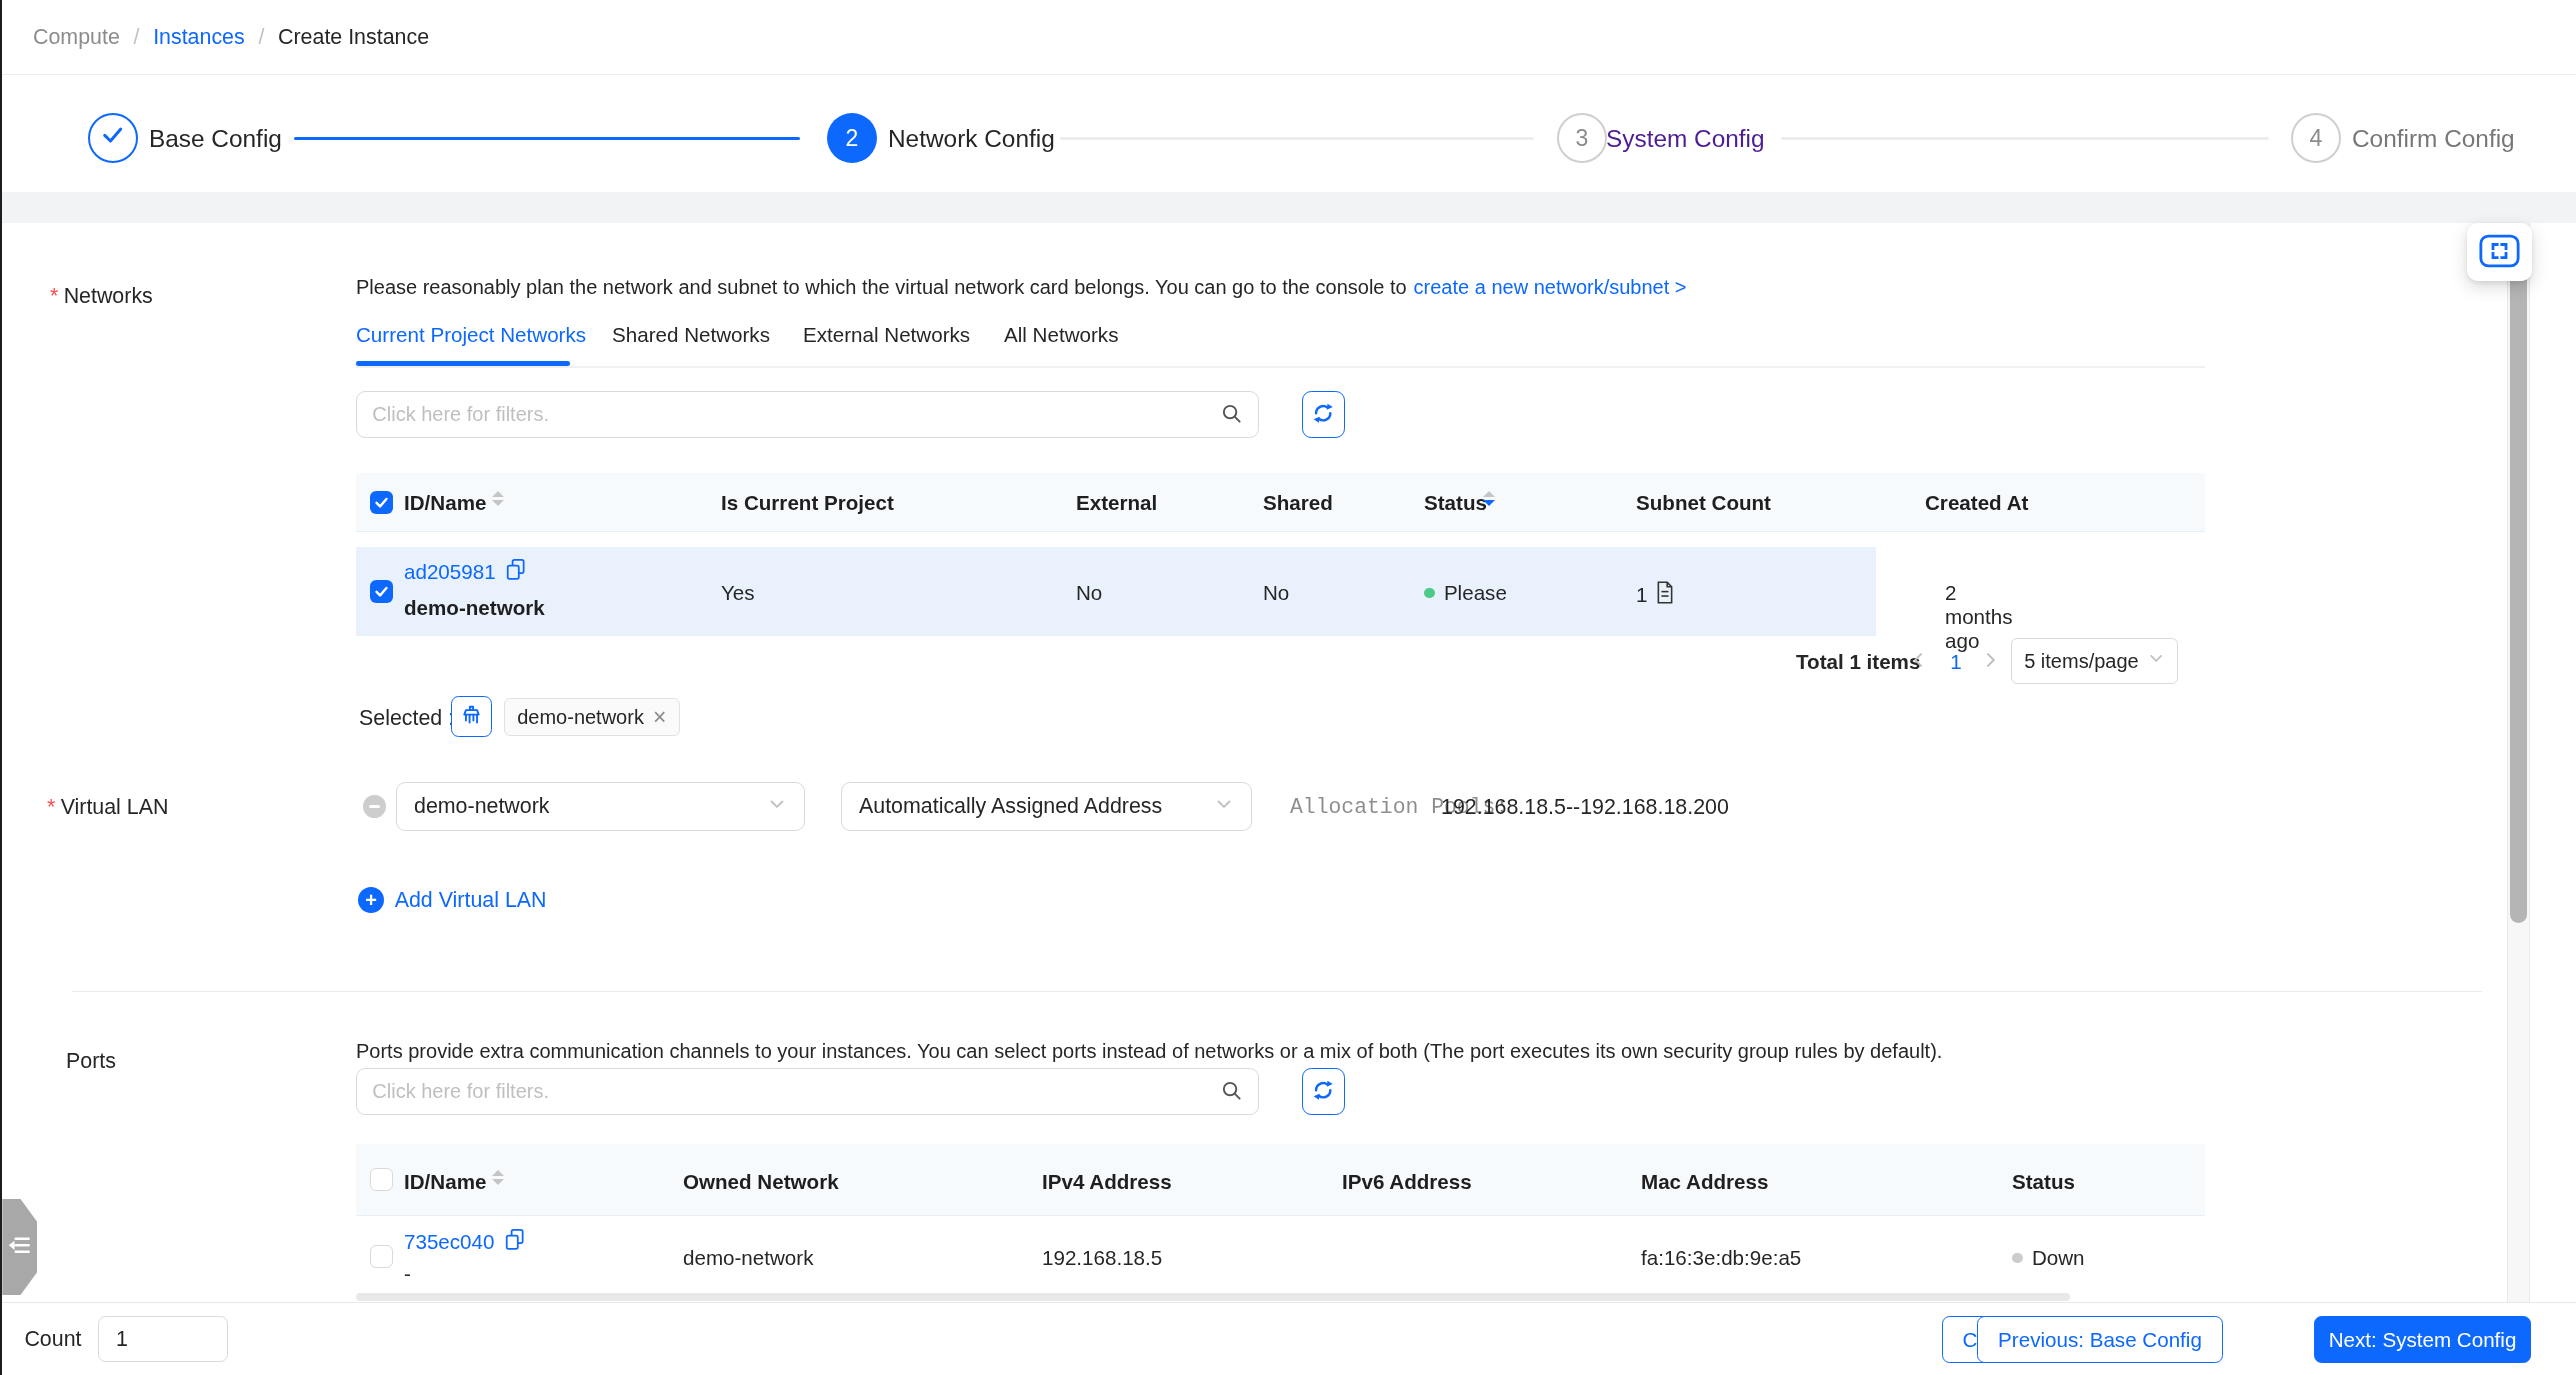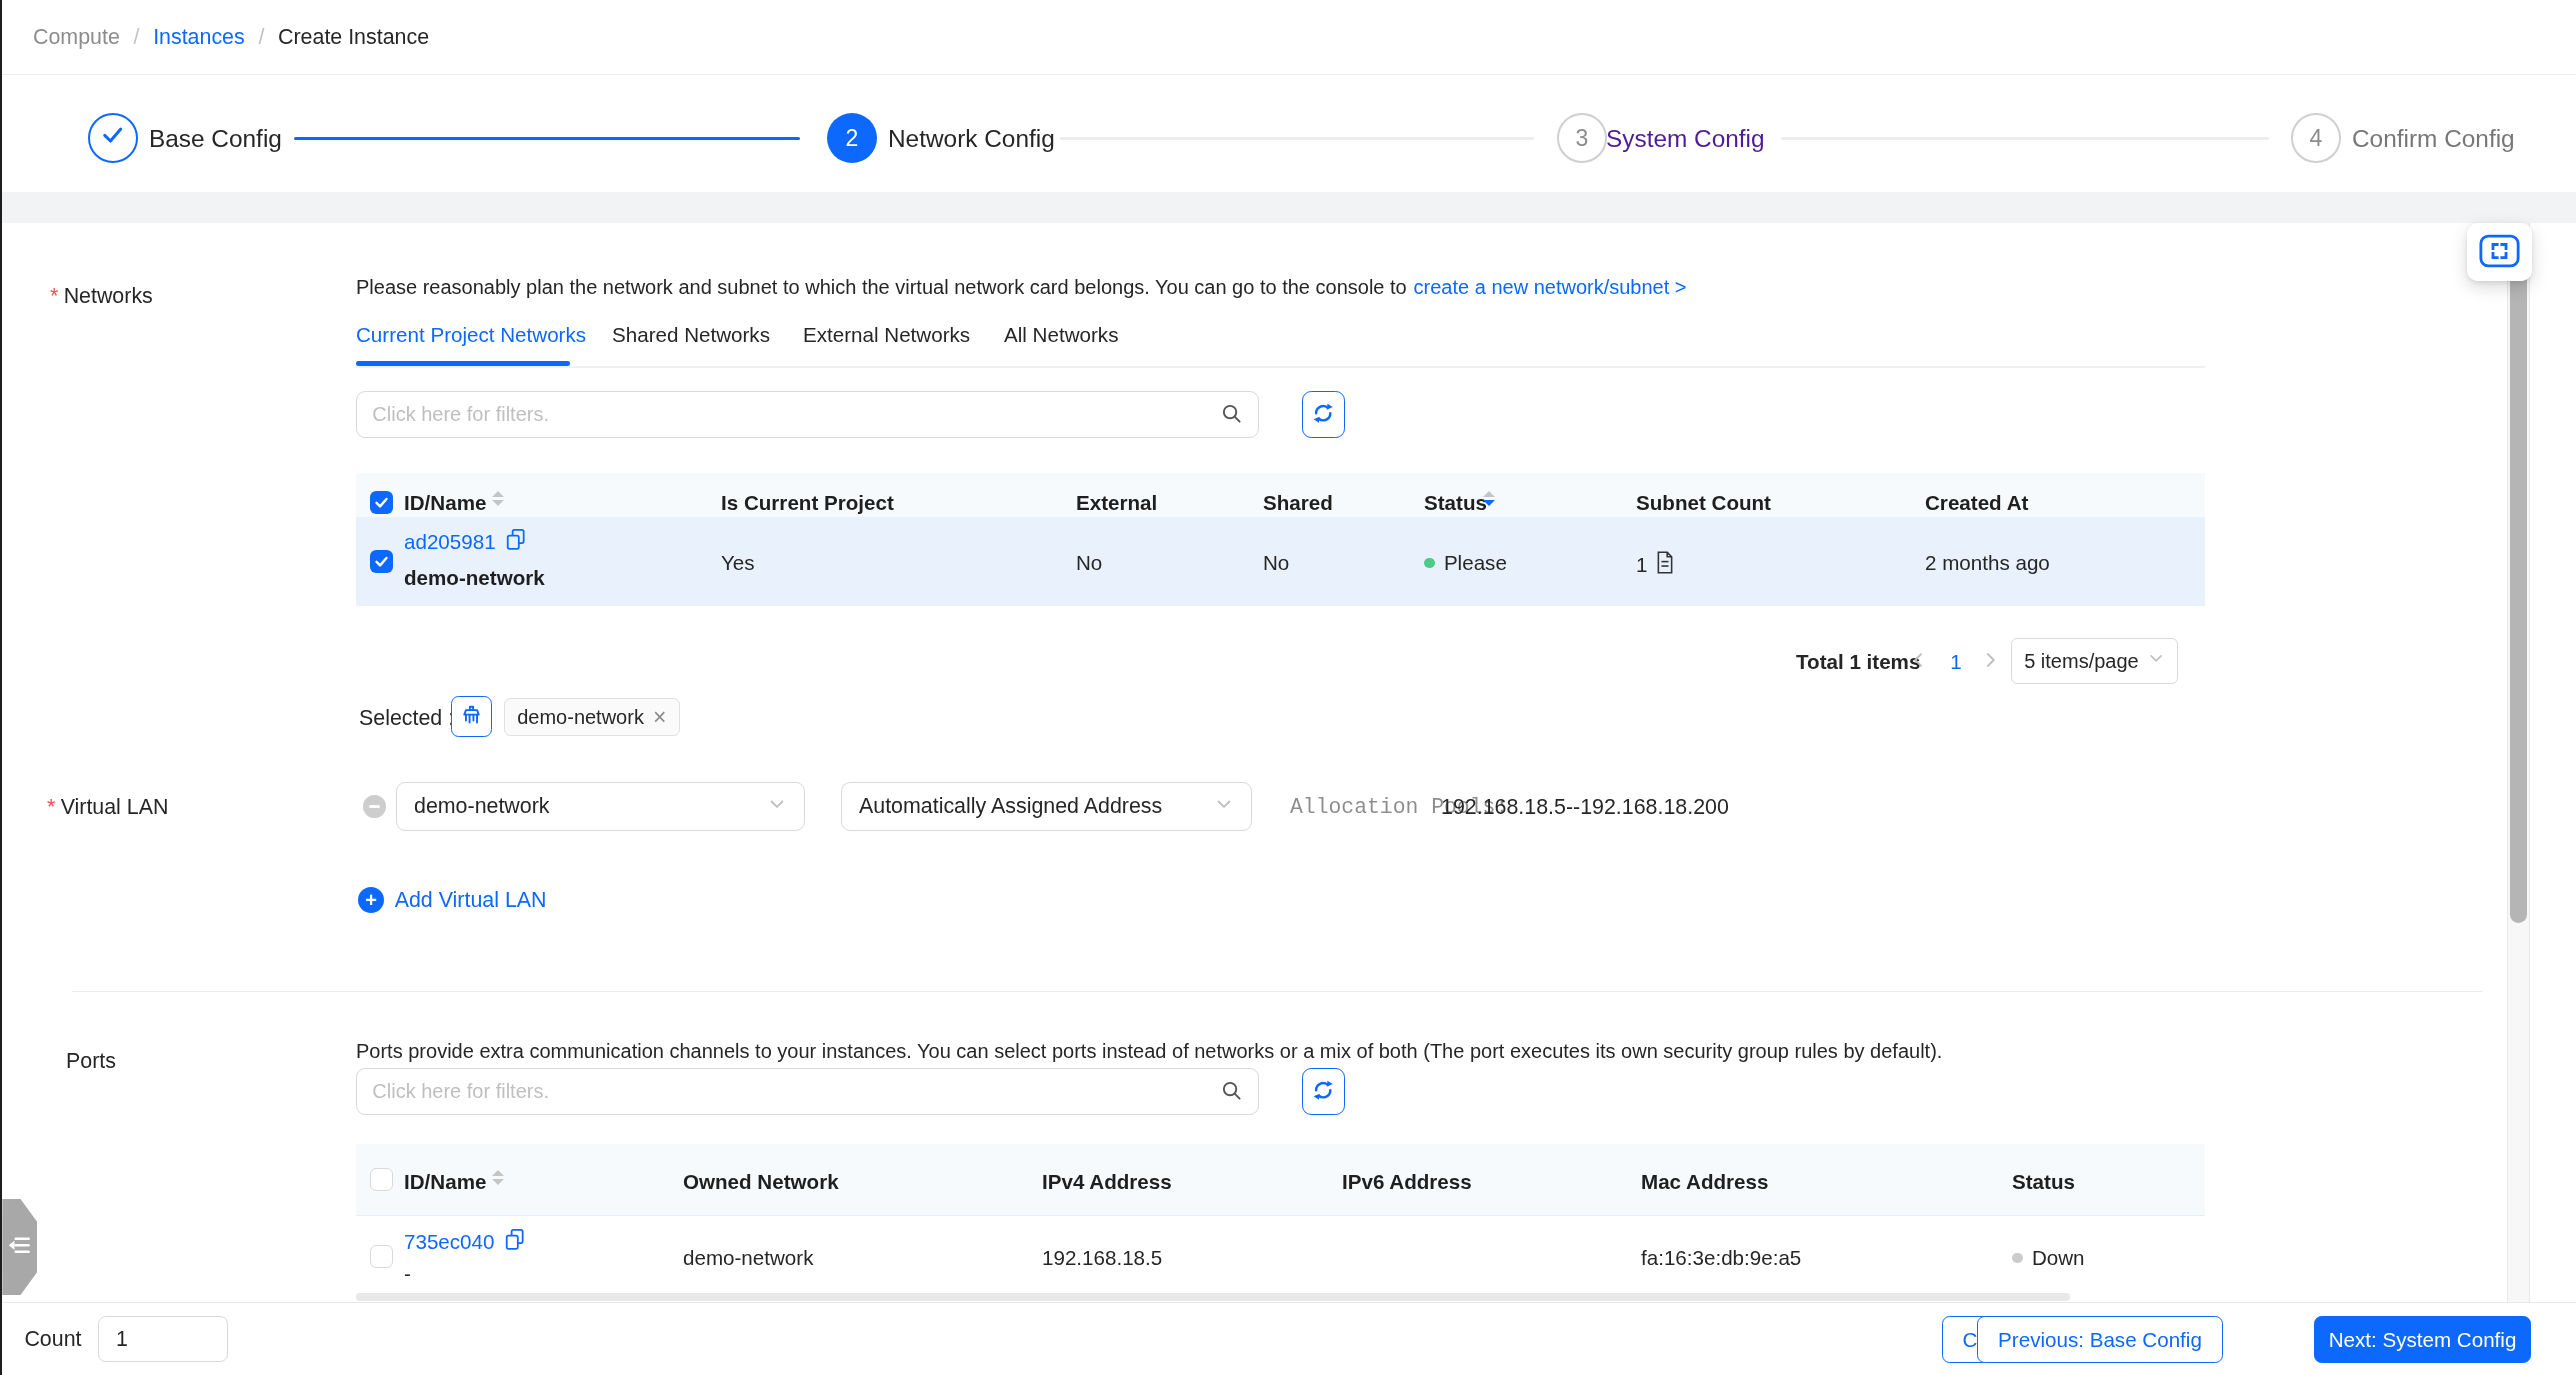--- a/index.html
+++ b/index.html
@@ -81,21 +81,21 @@
     display:flex;align-items:center;justify-content:center;color:var(--accent);cursor:pointer;background:#fff;}
   .r1{top:391px;} .r2{top:1068px;}
 
   
   .tbl{left:356px;width:1849px;}
   .tbl-head{background:var(--thead);border-bottom:0.8px solid #e8eef6;position:absolute;width:1849px;}
   .th{position:absolute;font-size:20.6px;font-weight:700;color:#1f1f1f;}
   .td{position:absolute;font-size:20.6px;color:var(--txt);}
   .t1{top:473px;height:159px;}
   .t1-head{top:0;height:59px;}
-  .t1-row{position:absolute;top:44px;height:89px;width:1849px;background:var(--rowsel);border-bottom:0.8px solid #e8eef6;}
+  .t1-row{position:absolute;top:74px;height:89px;width:1520px;background:var(--rowsel);border-bottom:0.8px solid #e8eef6;}
   .t2{top:1144px;height:160px;}
   .t2-head{top:0;height:72px;}
   .t2-row{position:absolute;top:72px;height:88px;width:1849px;background:#fff;}
   .col-id{left:48px;}
   .n-col2{left:365px;} .n-col3{left:720px;} .n-col4{left:907px;}
   .n-col5{left:1068px;} .n-col6{left:1280px;} .n-col7{left:1569px;}
   .p-col2{left:327px;} .p-col3{left:686px;} .p-col4{left:986px;} .p-col5{left:1285px;} .p-col6{left:1656px;}
 
   .cb{width:23px;height:23px;border-radius:6.1px;cursor:pointer;display:flex;align-items:center;justify-content:center;}
   .cb-checked{background:var(--accent);}
@@ -288,21 +288,21 @@
         <span>1</span>
         <span>
           <svg width="20" height="23" viewBox="0 0 22 26">
               <path d="M3.5 1.5h10l5 5v18h-15z" fill="none" stroke="#333" stroke-width="1.8"></path>
               <path d="M13.5 1.5v5h5" fill="none" stroke="#333" stroke-width="1.8"></path>
               <line x1="7" y1="12" x2="15" y2="12" stroke="#333" stroke-width="1.8"></line>
               <line x1="7" y1="17" x2="15" y2="17" stroke="#333" stroke-width="1.8"></line>
             </svg>
         </span>
       </span>
-      <span class="td n-col7" style="top:34px;">2 months ago</span>
+      <span class="td n-col7" style="top:34px;margin-left:20px;">2 months ago</span>
     </div>
   </div>
 
   <span class="abs pg-total nowrap">Total 1 items</span>
   <span class="abs pg-arrow pg-prev">
     <svg width="20" height="20" viewBox="0 0 24 24">
         <polyline points="14.5,5 7.5,12 14.5,19" fill="none" stroke="currentColor" stroke-width="2.4" stroke-linecap="round" stroke-linejoin="round"></polyline>
       </svg>
   </span>
   <span class="abs pg-num">1</span>

